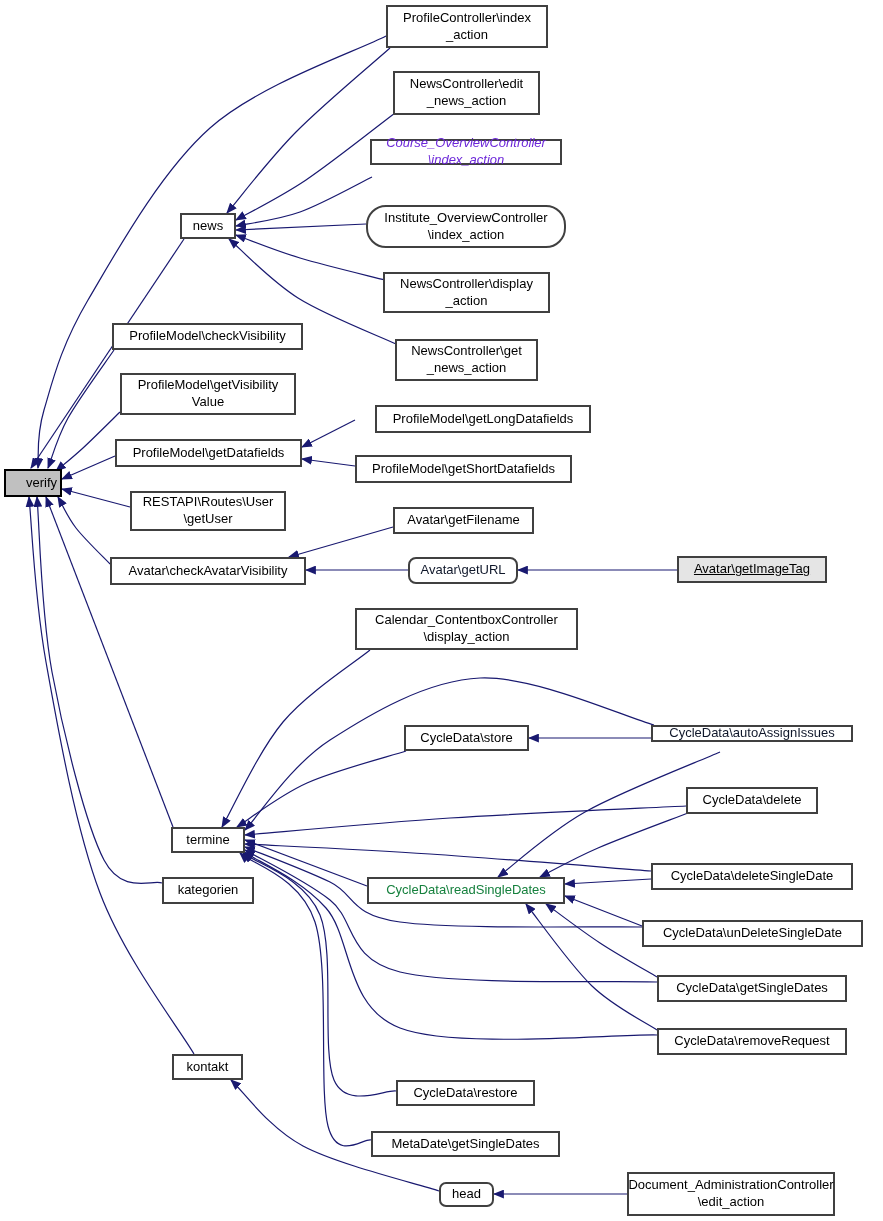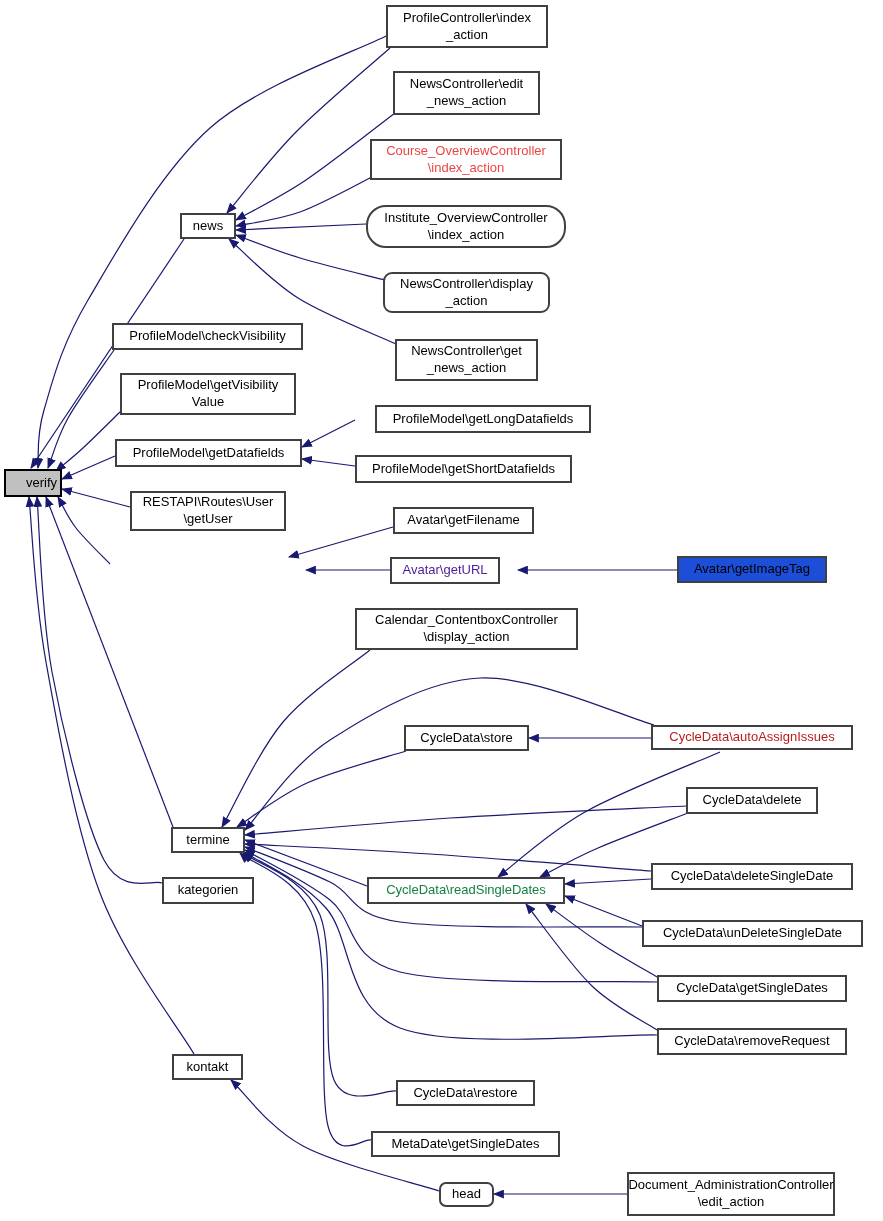--- a/index.html
+++ b/index.html
@@ -79,45 +79,46 @@
       <path d="M 642 926 L 565 896" fill="none" stroke="#191970" stroke-width="1.2" marker-end="url(#arrow)"></path>
       <path d="M 657 977 C 647.5 971.3333333333334, 618.5 955.1666666666666, 600 943 C 581.5 930.8333333333334, 555 910.5, 546 904" fill="none" stroke="#191970" stroke-width="1.2" marker-end="url(#arrow)"></path>
       <path d="M 657 1030 C 646.1666666666666 1022.6666666666666, 613.8333333333334 1007, 592 986 C 570.1666666666666 965, 537 917.6666666666666, 526 904" fill="none" stroke="#191970" stroke-width="1.2" marker-end="url(#arrow)"></path>
       <path d="M 439 1191 C 416.3333333333333 1183.5, 337.6666666666667 1164.5, 303 1146 C 268.3333333333333 1127.5, 243 1091, 231 1080" fill="none" stroke="#191970" stroke-width="1.2" marker-end="url(#arrow)"></path>
       <path d="M 627 1194 L 494 1194" fill="none" stroke="#191970" stroke-width="1.2" marker-end="url(#arrow)"></path>
     </svg>
     <div class="node" style="left: 386px; top: 5px; width: 162px; height: 43px; background: rgb(255, 255, 255); border-color: rgb(64, 64, 64); color: rgb(0, 0, 0);">ProfileController\index
 _action</div>
     <div class="node" style="left: 393px; top: 71px; width: 147px; height: 44px; background: rgb(255, 255, 255); border-color: rgb(64, 64, 64); color: rgb(0, 0, 0);">NewsController\edit
 _news_action</div>
-    <div class="node" style="left: 370px; top: 139px; width: 192px; height: 41px; background: rgb(255, 255, 255); border-color: rgb(64, 64, 64); color: #ef4444;">Course_OverviewController
+    <div class="node" style="left: 370px; top: 139px; width: 192px; height: 26px; background: rgb(255, 255, 255); border-color: rgb(64, 64, 64); color: #6d28d9; font-style: italic;">Course_OverviewController
 \index_action</div>
     <div class="node" style="left: 366px; top: 205px; width: 200px; height: 43px; background: rgb(255, 255, 255); border-color: rgb(64, 64, 64); color: rgb(0, 0, 0); border-radius: 20px;">Institute_OverviewController
 \index_action</div>
-    <div class="node" style="left: 383px; top: 272px; width: 167px; height: 41px; background: rgb(255, 255, 255); border-color: rgb(64, 64, 64); color: rgb(0, 0, 0); border-radius: 9px;">NewsController\display
+    <div class="node" style="left: 383px; top: 272px; width: 167px; height: 41px; background: rgb(255, 255, 255); border-color: rgb(64, 64, 64); color: rgb(0, 0, 0);">NewsController\display
 _action</div>
     <div class="node" style="left: 395px; top: 339px; width: 143px; height: 42px; background: rgb(255, 255, 255); border-color: rgb(64, 64, 64); color: rgb(0, 0, 0);">NewsController\get
 _news_action</div>
     <div class="node" style="left: 180px; top: 213px; width: 56px; height: 26px; background: rgb(255, 255, 255); border-color: rgb(64, 64, 64); color: rgb(0, 0, 0);">news</div>
     <div class="node" style="left: 112px; top: 323px; width: 191px; height: 27px; background: rgb(255, 255, 255); border-color: rgb(64, 64, 64); color: rgb(0, 0, 0);">ProfileModel\checkVisibility</div>
     <div class="node" style="left: 115px; top: 439px; width: 187px; height: 28px; background: rgb(255, 255, 255); border-color: rgb(64, 64, 64); color: rgb(0, 0, 0);">ProfileModel\getDatafields</div>
     <div class="node" style="left: 120px; top: 373px; width: 176px; height: 42px; background: rgb(255, 255, 255); border-color: rgb(64, 64, 64); color: rgb(0, 0, 0);">ProfileModel\getVisibility
 Value</div>
     <div class="node focus" style="left: 4px; top: 469px; width: 58px; height: 28px; background: rgb(192, 192, 192); border-color: rgb(0, 0, 0); color: rgb(0, 0, 0);">verify</div>
     <div class="node" style="left: 130px; top: 491px; width: 156px; height: 40px; background: rgb(255, 255, 255); border-color: rgb(64, 64, 64); color: rgb(0, 0, 0);">RESTAPI\Routes\User
 \getUser</div>
+    <div class="node" style="left: 110px; top: 557px; width: 196px; height: 28px; background: rgb(255, 255, 255); border-color: rgb(64, 64, 64); color: rgb(0, 0, 0);">Avatar\checkAvatarVisibility</div>
     <div class="node" style="left: 375px; top: 405px; width: 216px; height: 28px; background: rgb(255, 255, 255); border-color: rgb(64, 64, 64); color: rgb(0, 0, 0);">ProfileModel\getLongDatafields</div>
     <div class="node" style="left: 355px; top: 455px; width: 217px; height: 28px; background: rgb(255, 255, 255); border-color: rgb(64, 64, 64); color: rgb(0, 0, 0);">ProfileModel\getShortDatafields</div>
     <div class="node" style="left: 393px; top: 507px; width: 141px; height: 27px; background: rgb(255, 255, 255); border-color: rgb(64, 64, 64); color: rgb(0, 0, 0);">Avatar\getFilename</div>
-    <div class="node" style="left: 390px; top: 557px; width: 110px; height: 27px; background: rgb(255, 255, 255); border-color: rgb(64, 64, 64); color: #4c1d95;">Avatar\getURL</div>
-    <div class="node" style="left: 677px; top: 556px; width: 150px; height: 27px; background: #1d4ed8; border-color: rgb(64, 64, 64); color: rgb(0, 0, 0);">Avatar\getImageTag</div>
+    <div class="node" style="left: 408px; top: 557px; width: 110px; height: 27px; background: rgb(255, 255, 255); border-color: rgb(64, 64, 64); color: #0f172a; border-radius: 8px;">Avatar\getURL</div>
+    <div class="node" style="left: 677px; top: 556px; width: 150px; height: 27px; background: #e5e5e5; border-color: rgb(64, 64, 64); color: rgb(0, 0, 0); text-decoration: underline;">Avatar\getImageTag</div>
     <div class="node" style="left: 355px; top: 608px; width: 223px; height: 42px; background: rgb(255, 255, 255); border-color: rgb(64, 64, 64); color: rgb(0, 0, 0);">Calendar_ContentboxController
 \display_action</div>
     <div class="node" style="left: 404px; top: 725px; width: 125px; height: 26px; background: rgb(255, 255, 255); border-color: rgb(64, 64, 64); color: rgb(0, 0, 0);">CycleData\store</div>
-    <div class="node" style="left: 651px; top: 725px; width: 202px; height: 25px; background: rgb(255, 255, 255); border-color: rgb(64, 64, 64); color: #b91c1c;">CycleData\autoAssignIssues</div>
+    <div class="node" style="left: 651px; top: 725px; width: 202px; height: 17px; background: rgb(255, 255, 255); border-color: rgb(64, 64, 64); color: #0f172a;">CycleData\autoAssignIssues</div>
     <div class="node" style="left: 686px; top: 787px; width: 132px; height: 27px; background: rgb(255, 255, 255); border-color: rgb(64, 64, 64); color: rgb(0, 0, 0);">CycleData\delete</div>
     <div class="node" style="left: 171px; top: 827px; width: 74px; height: 26px; background: rgb(255, 255, 255); border-color: rgb(64, 64, 64); color: rgb(0, 0, 0);">termine</div>
     <div class="node" style="left: 162px; top: 877px; width: 92px; height: 27px; background: rgb(255, 255, 255); border-color: rgb(64, 64, 64); color: rgb(0, 0, 0);">kategorien</div>
     <div class="node" style="left: 367px; top: 877px; width: 198px; height: 27px; background: rgb(255, 255, 255); border-color: rgb(64, 64, 64); color: #15803d;">CycleData\readSingleDates</div>
     <div class="node" style="left: 651px; top: 863px; width: 202px; height: 27px; background: rgb(255, 255, 255); border-color: rgb(64, 64, 64); color: rgb(0, 0, 0);">CycleData\deleteSingleDate</div>
     <div class="node" style="left: 642px; top: 920px; width: 221px; height: 27px; background: rgb(255, 255, 255); border-color: rgb(64, 64, 64); color: rgb(0, 0, 0);">CycleData\unDeleteSingleDate</div>
     <div class="node" style="left: 657px; top: 975px; width: 190px; height: 27px; background: rgb(255, 255, 255); border-color: rgb(64, 64, 64); color: rgb(0, 0, 0);">CycleData\getSingleDates</div>
     <div class="node" style="left: 657px; top: 1028px; width: 190px; height: 27px; background: rgb(255, 255, 255); border-color: rgb(64, 64, 64); color: rgb(0, 0, 0);">CycleData\removeRequest</div>
     <div class="node" style="left: 396px; top: 1080px; width: 139px; height: 26px; background: rgb(255, 255, 255); border-color: rgb(64, 64, 64); color: rgb(0, 0, 0);">CycleData\restore</div>
     <div class="node" style="left: 371px; top: 1131px; width: 189px; height: 26px; background: rgb(255, 255, 255); border-color: rgb(64, 64, 64); color: rgb(0, 0, 0);">MetaDate\getSingleDates</div>

